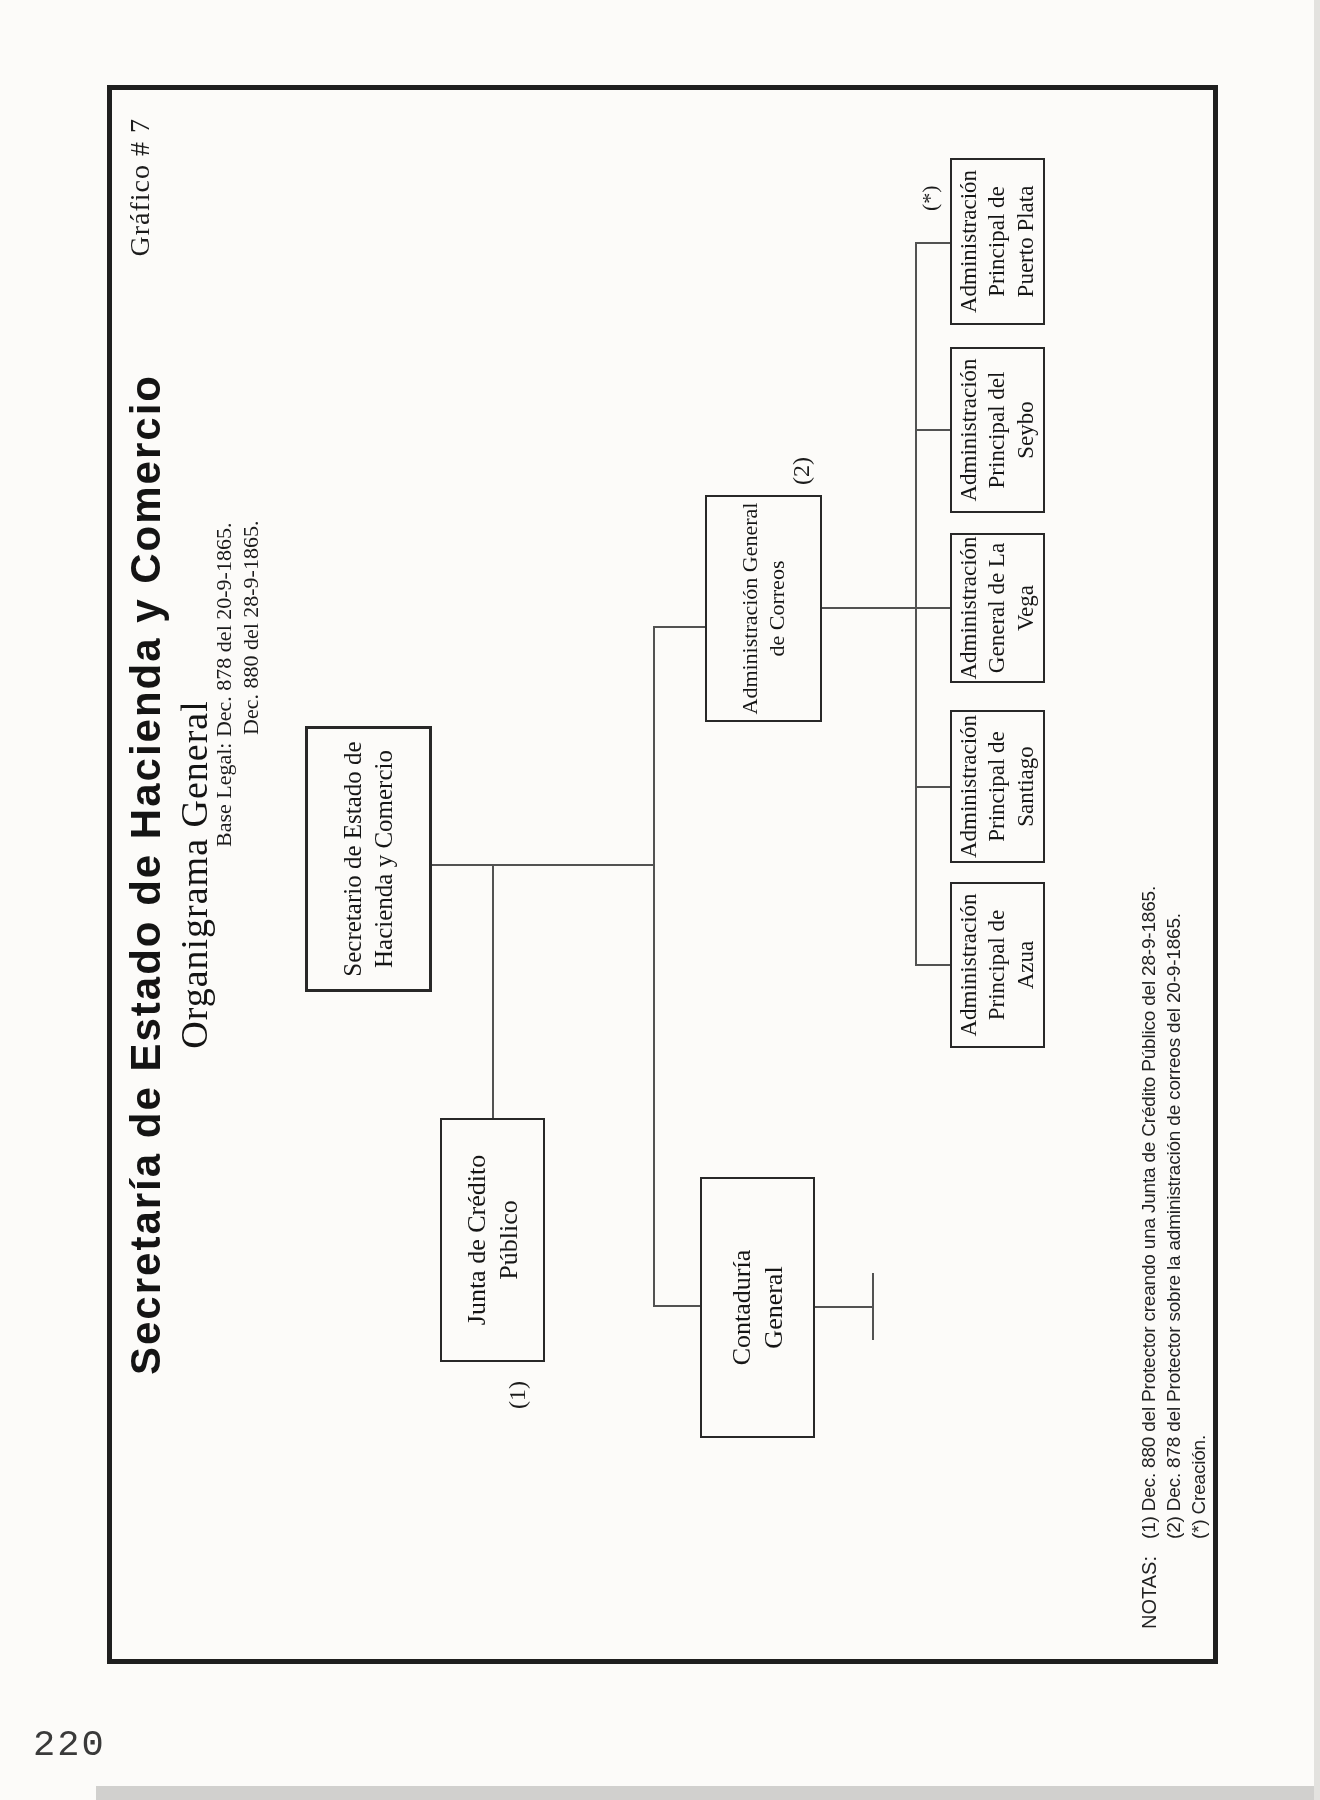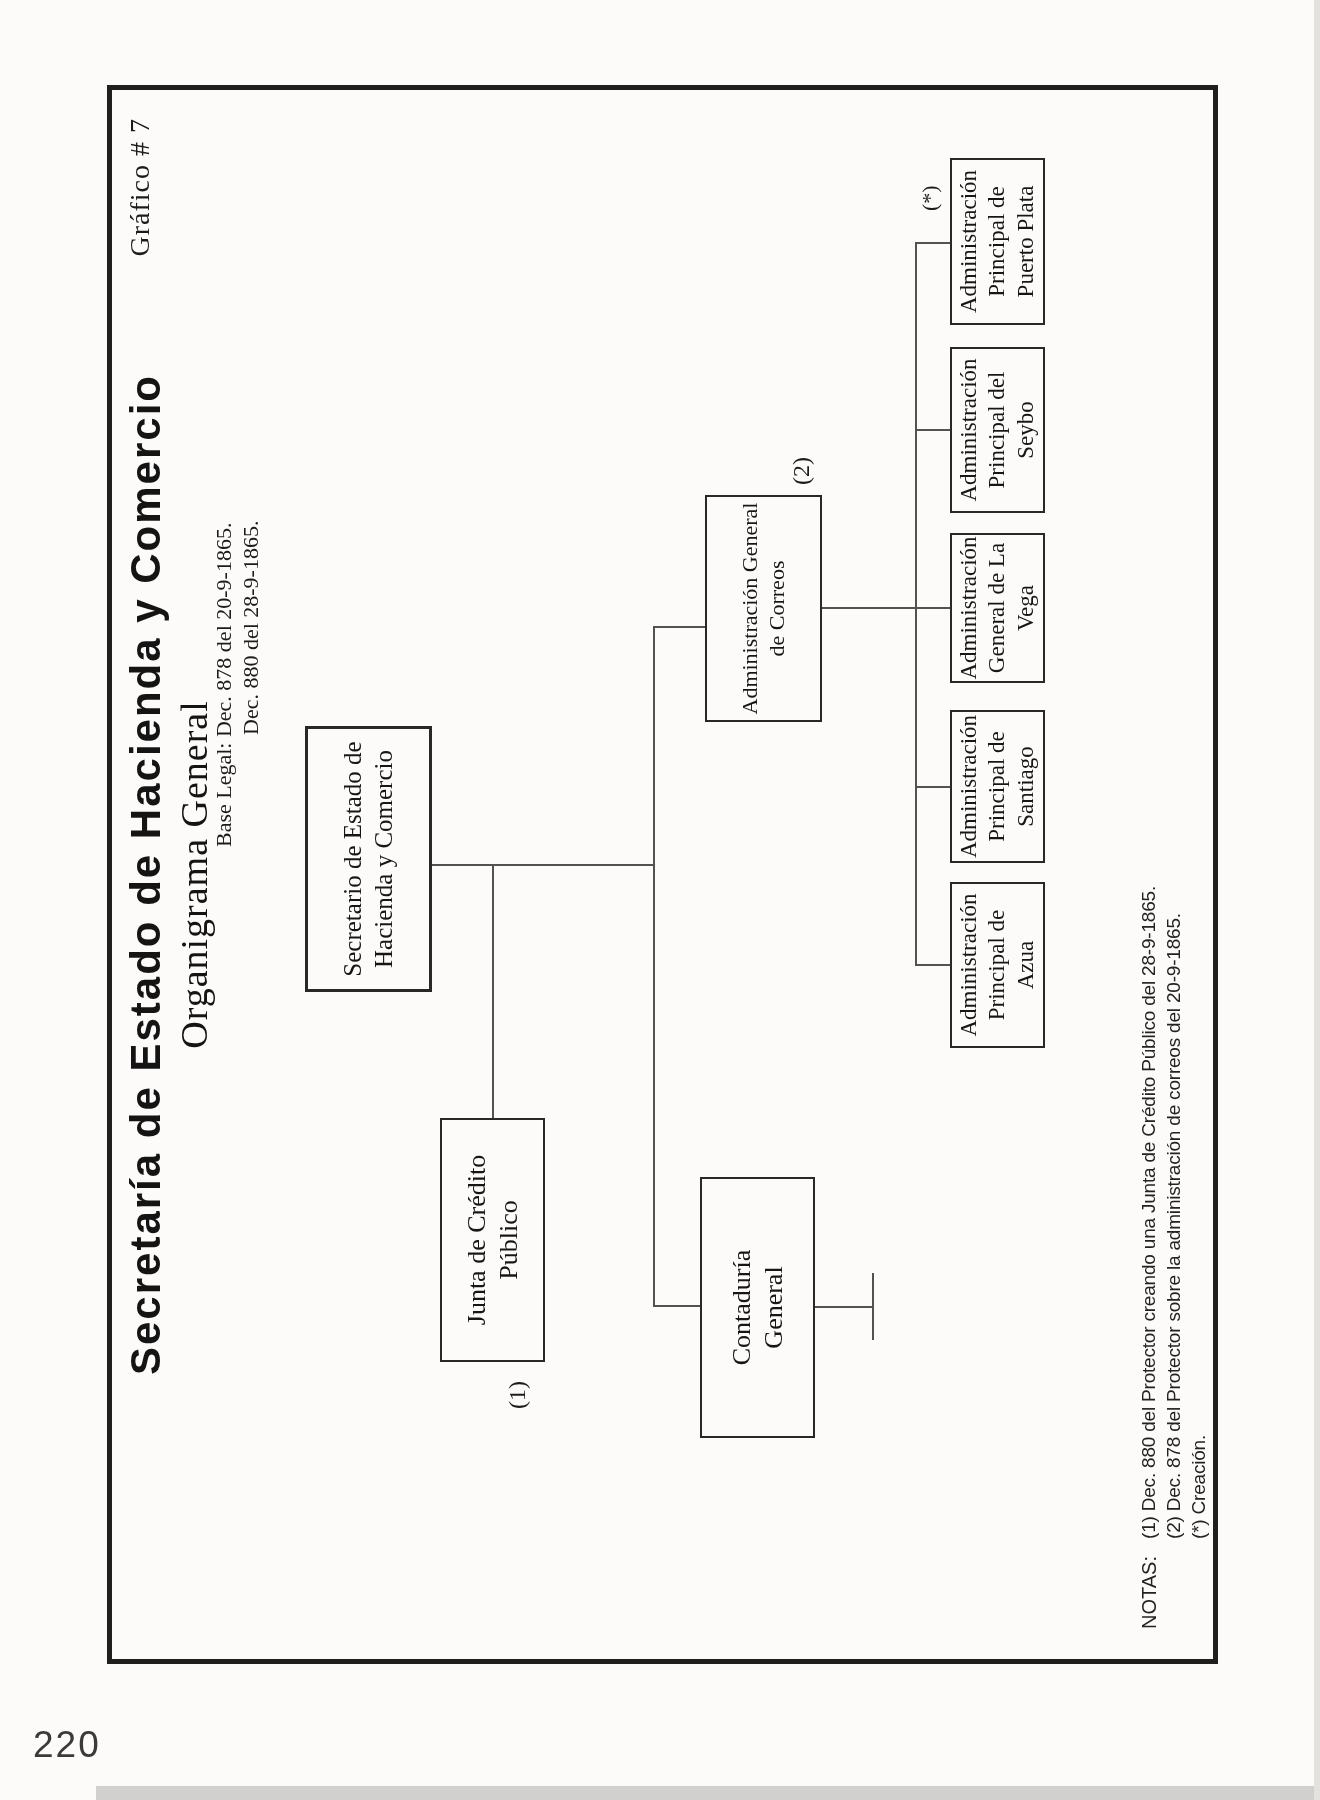--- a/index.html
+++ b/index.html
@@ -41,21 +41,21 @@
   .conn{position:absolute;background:#525252;z-index:1;}
   .annot{position:absolute;font-size:24px;color:#1b1b1b;z-index:3;}
 
   .notes{position:absolute;left:0;top:0;width:100%;height:100%;}
   .notes-label{position:absolute;left:30px;top:1026px;font-family:"Liberation Sans",sans-serif;font-size:20px;color:#222;}
   .note-line{position:absolute;left:120px;font-family:"Liberation Sans",sans-serif;font-size:19px;letter-spacing:-0.2px;color:#222;white-space:nowrap;}
   .note-1{top:1026px;}
   .note-2{top:1051px;}
   .note-3{top:1076px;}
 
-  .page-number{position:absolute;left:33px;top:1724px;font-family:Liberation Sans, sans-serif;font-size:37px;color:#3a3a3a;letter-spacing:2px;text-align:center;}
+  .page-number{position:absolute;left:33px;top:1724px;font-family:Liberation Mono, monospace;font-size:37px;color:#3a3a3a;letter-spacing:2px;text-align:center;}
   .scan-band{position:absolute;left:96px;top:1786px;width:1224px;height:14px;background:#c6c6c3;opacity:.8;}
   .scan-edge-right{position:absolute;right:0;top:0;width:6px;height:1800px;background:#e3e2df;}
 </style>
 </head>
 <body>
 
 <div class="page">
 
   <div class="sheet">
 

